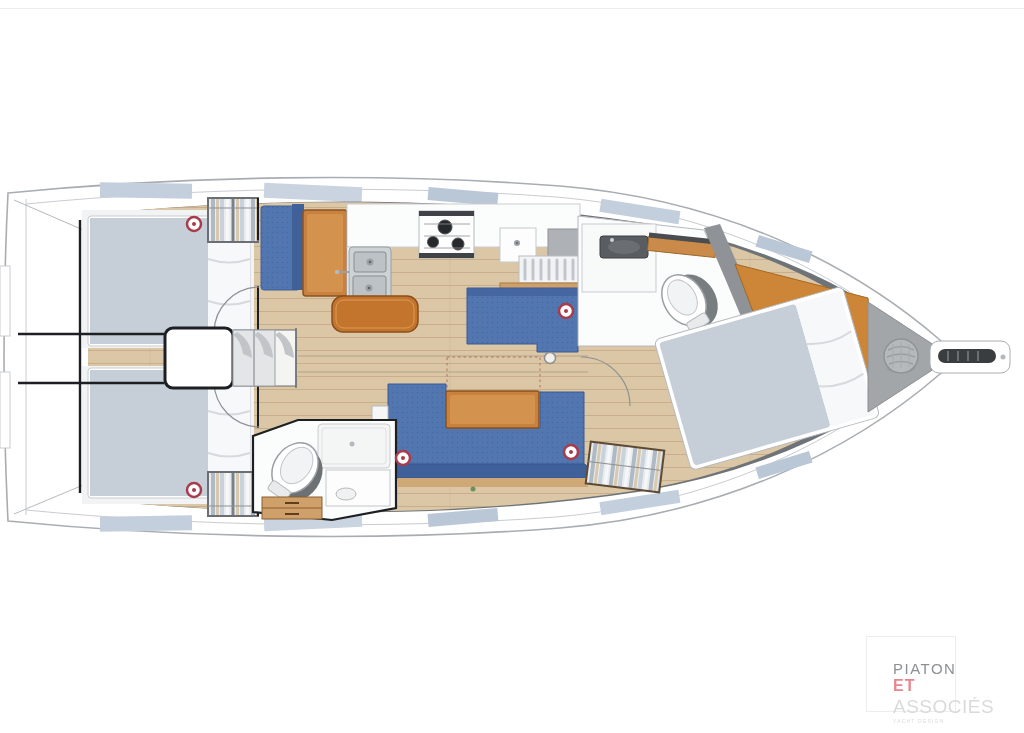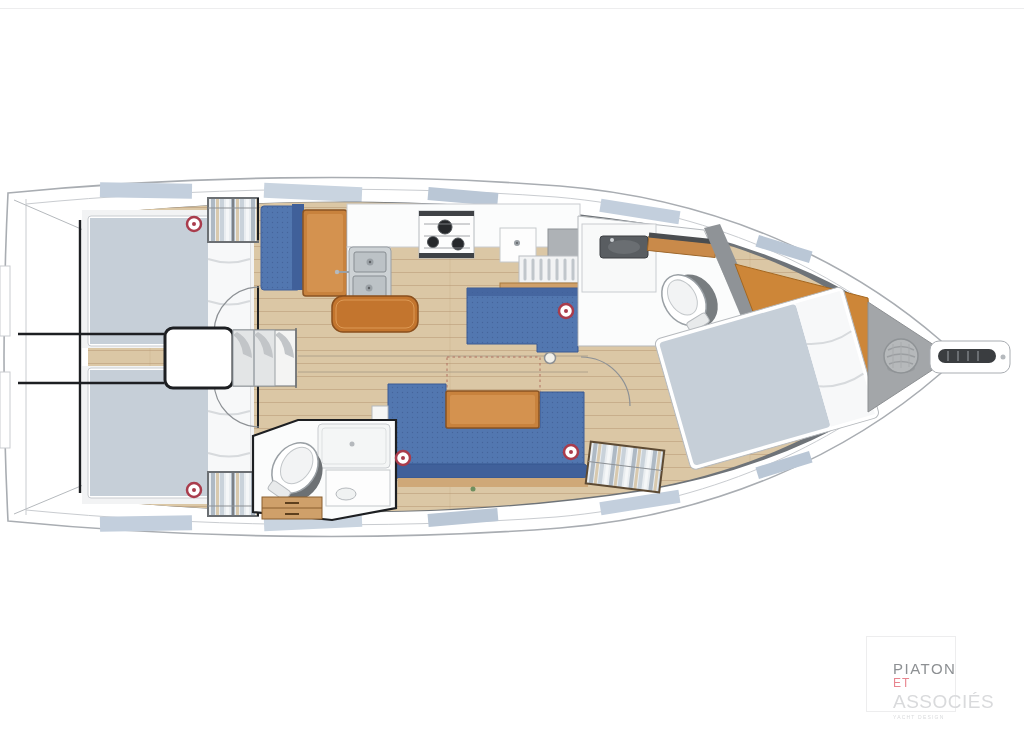--- a/index.html
+++ b/index.html
@@ -10,21 +10,21 @@
     --c-red:#a93c4c; --c-bow:#a3a6a9; --c-wall:#8f9397; --c-dark:#3f4246; --c-outline:#1d1f22;
     --logo-gray:#8d9093; --logo-pink:#e8858f; --logo-light:#d9dadc;
   }
   *{margin:0;padding:0;box-sizing:border-box}
   body{background:#fff;font-family:"Liberation Sans",sans-serif}
   .stage{position:relative;width:1024px;height:733px;background:#fff;overflow:hidden}
   svg{position:absolute;left:0;top:0}
   .logo{position:absolute;left:866px;top:636px;width:90px;height:76px;background:#fff;
         border:1px solid #ededee;padding:23px 0 0 26px;line-height:1.15}
   .logo .l1{display:block;font-size:15px;font-weight:400;letter-spacing:1.5px;color:var(--logo-gray)}
-  .logo .l2{display:block;font-size:12px;font-weight:400;letter-spacing:1px;color:var(--logo-pink)}
+  .logo .l2{display:block;font-size:16px;font-weight:700;letter-spacing:1px;color:var(--logo-pink)}
   .logo .l3{display:block;font-size:19px;font-weight:400;letter-spacing:.5px;color:var(--logo-light)}
   .logo .tag{display:block;font-size:5px;letter-spacing:1.2px;color:var(--logo-light);margin-top:2px}
   .topline{position:absolute;left:0;top:8px;width:1024px;height:1px;background:#ededee}
 </style>
 </head>
 <body>
 
 <div class="stage">
 <div class="topline"></div>
 

